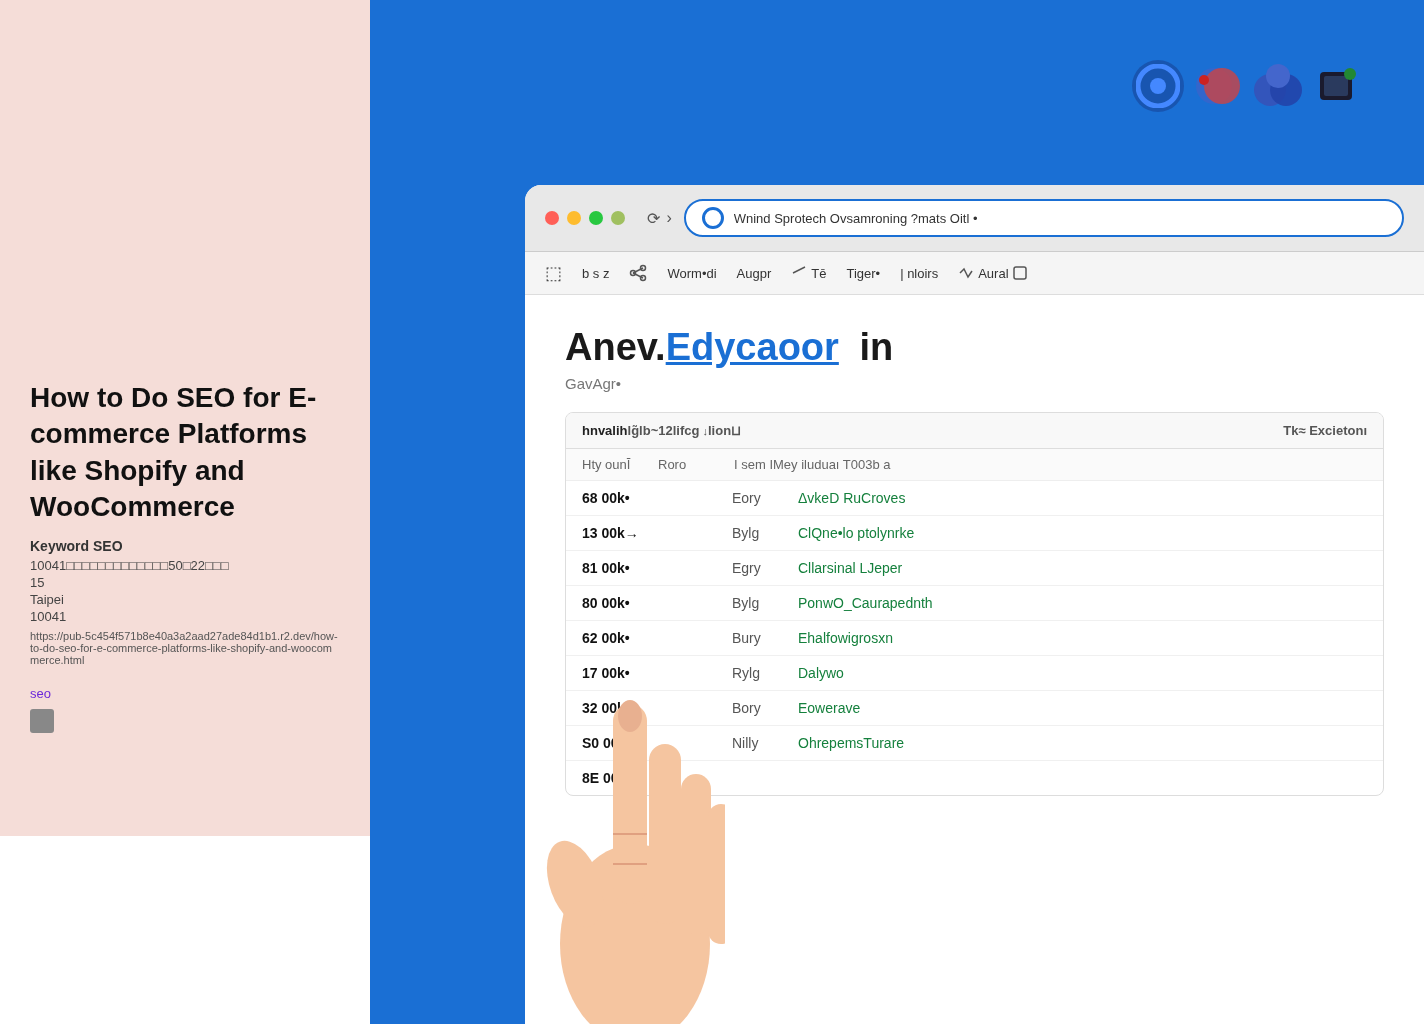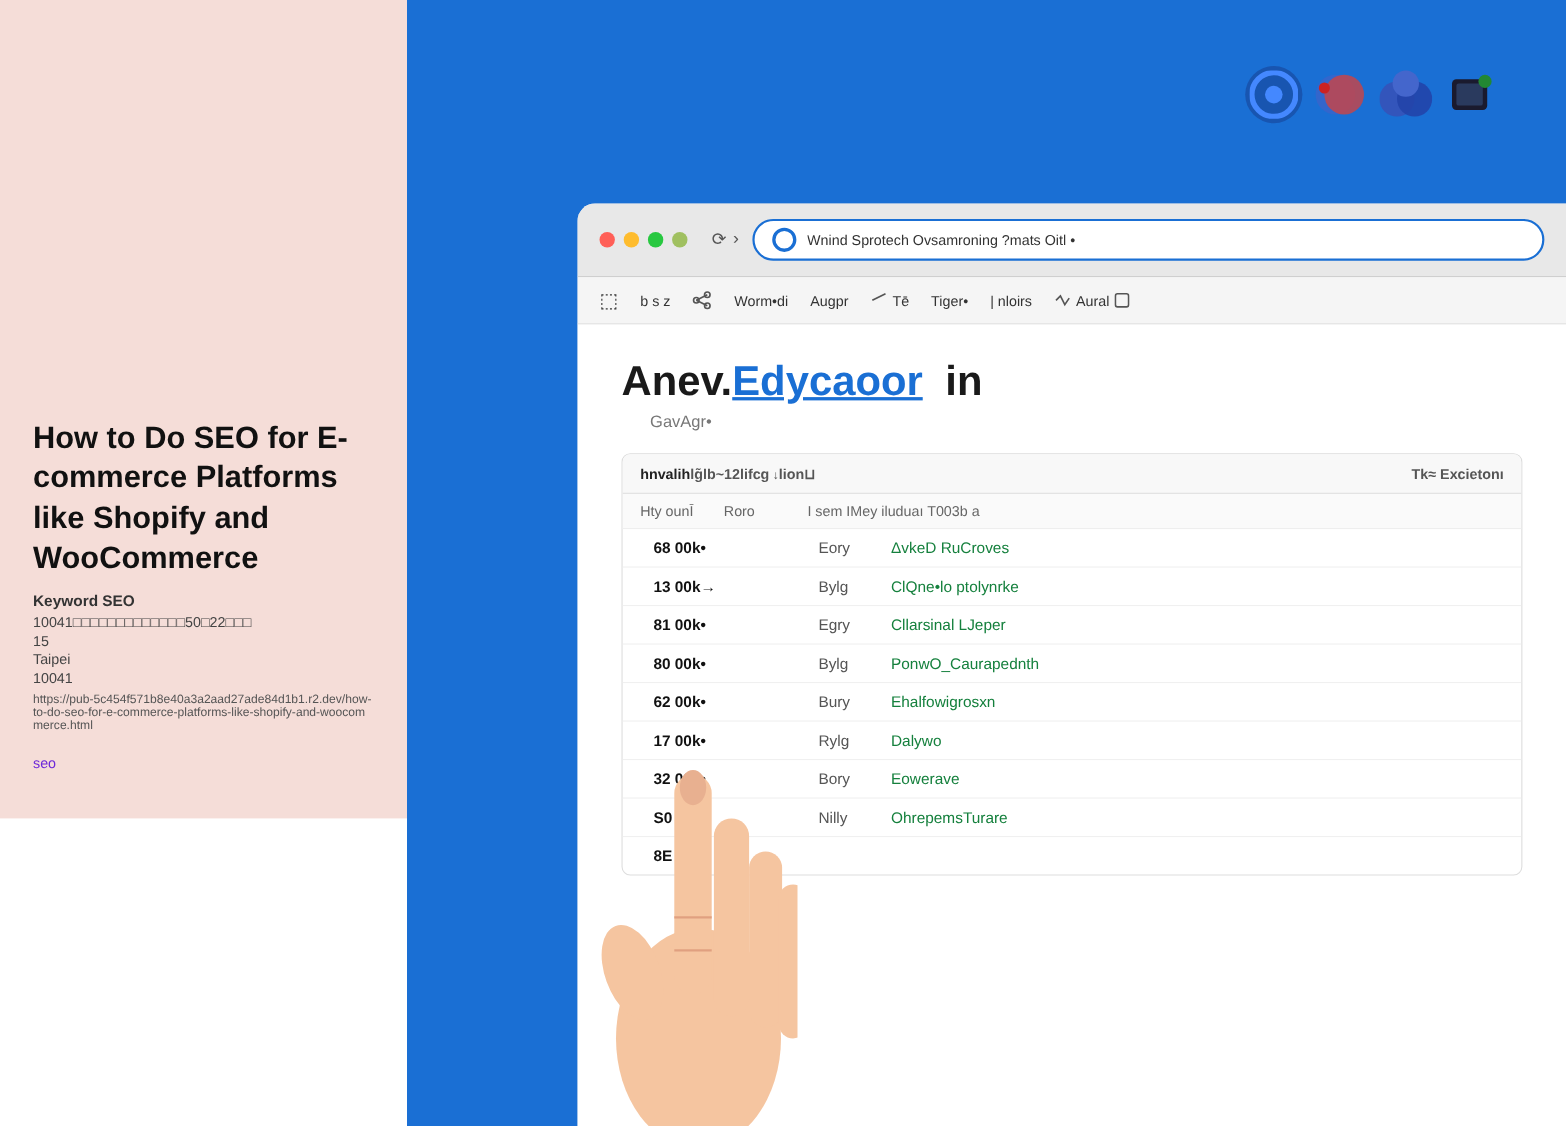--- a/index.html
+++ b/index.html
@@ -9,21 +9,21 @@
       overflow: hidden;
       font-family: -apple-system, BlinkMacSystemFont, 'Segoe UI', sans-serif;
       display: flex;
     }
 
     
     .sidebar {
       width: 370px;
       min-width: 370px;
       background: #f5ddd8;
-      height: 744px;
+      height: 836px;
       padding: 40px 30px;
       display: flex;
       flex-direction: column;
       justify-content: flex-start;
       position: relative;
     }
     .sidebar-title {
       font-size: 28px;
       font-weight: 700;
       color: #111;
@@ -249,21 +249,20 @@
       font-size: 14px;
       overflow: hidden;
     }
     .table-row:last-child { border-bottom: none; }
 
     .col-volume {
       min-width: 90px;
       font-weight: 700;
       color: #111;
       white-space: nowrap;
-      margin-left: 12px;
     }
     .col-kd {
       min-width: 50px;
       color: #555;
       margin-left: 44px;
     }
     .col-keyword {
       flex: 1;
       color: #15803d;
     }
@@ -382,21 +381,21 @@
       </div>
     </div>
 
     <div class="browser-content">
 
       <div style="margin-bottom: 20px;">
         <div style="font-size: 38px; font-weight: 800; color: #1a1a1a; line-height:1.2;">
           <span>Anev.</span><span style="color:#1a6fd4; text-decoration:underline; text-decoration-color:#1a6fd4;text-align:center;">Edycaoor</span>
           <span style="margin-left:10px;">in</span>
         </div>
-        <div style="font-size: 15px; color: #777; margin-top: 4px; margin-left: 26px;">GavAgr•</div>
+        <div style="font-size: 15px; color: #777; margin-top: 4px;">GavAgr•</div>
       </div>
 
       <div class="data-table-container">
 
         <div class="table-header">
           <div class="th-item bold">hnvalih</div>
           <div class="th-item">lg̃lb</div>
           <div class="th-item with-arrow">~12lifcg</div>
           <div class="th-item">lion</div>
           <div class="th-item">⊔</div>

